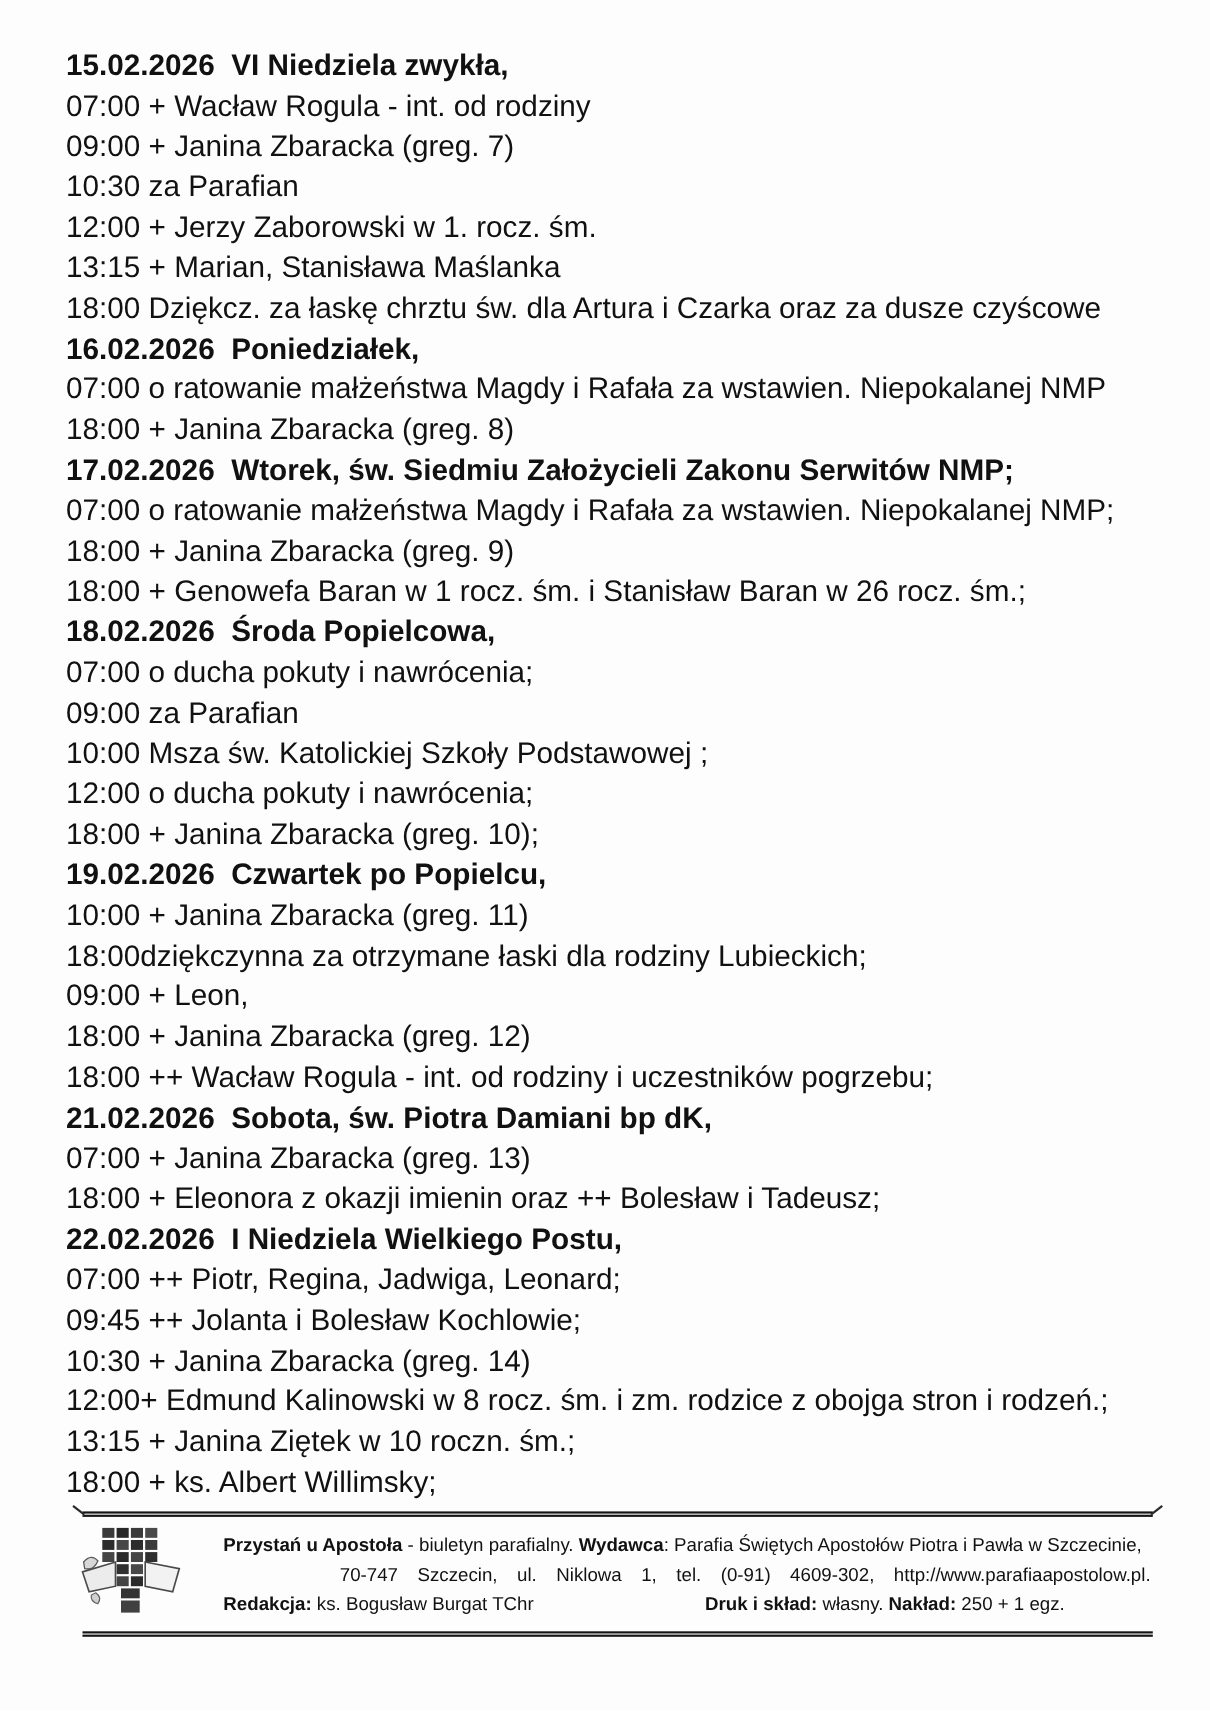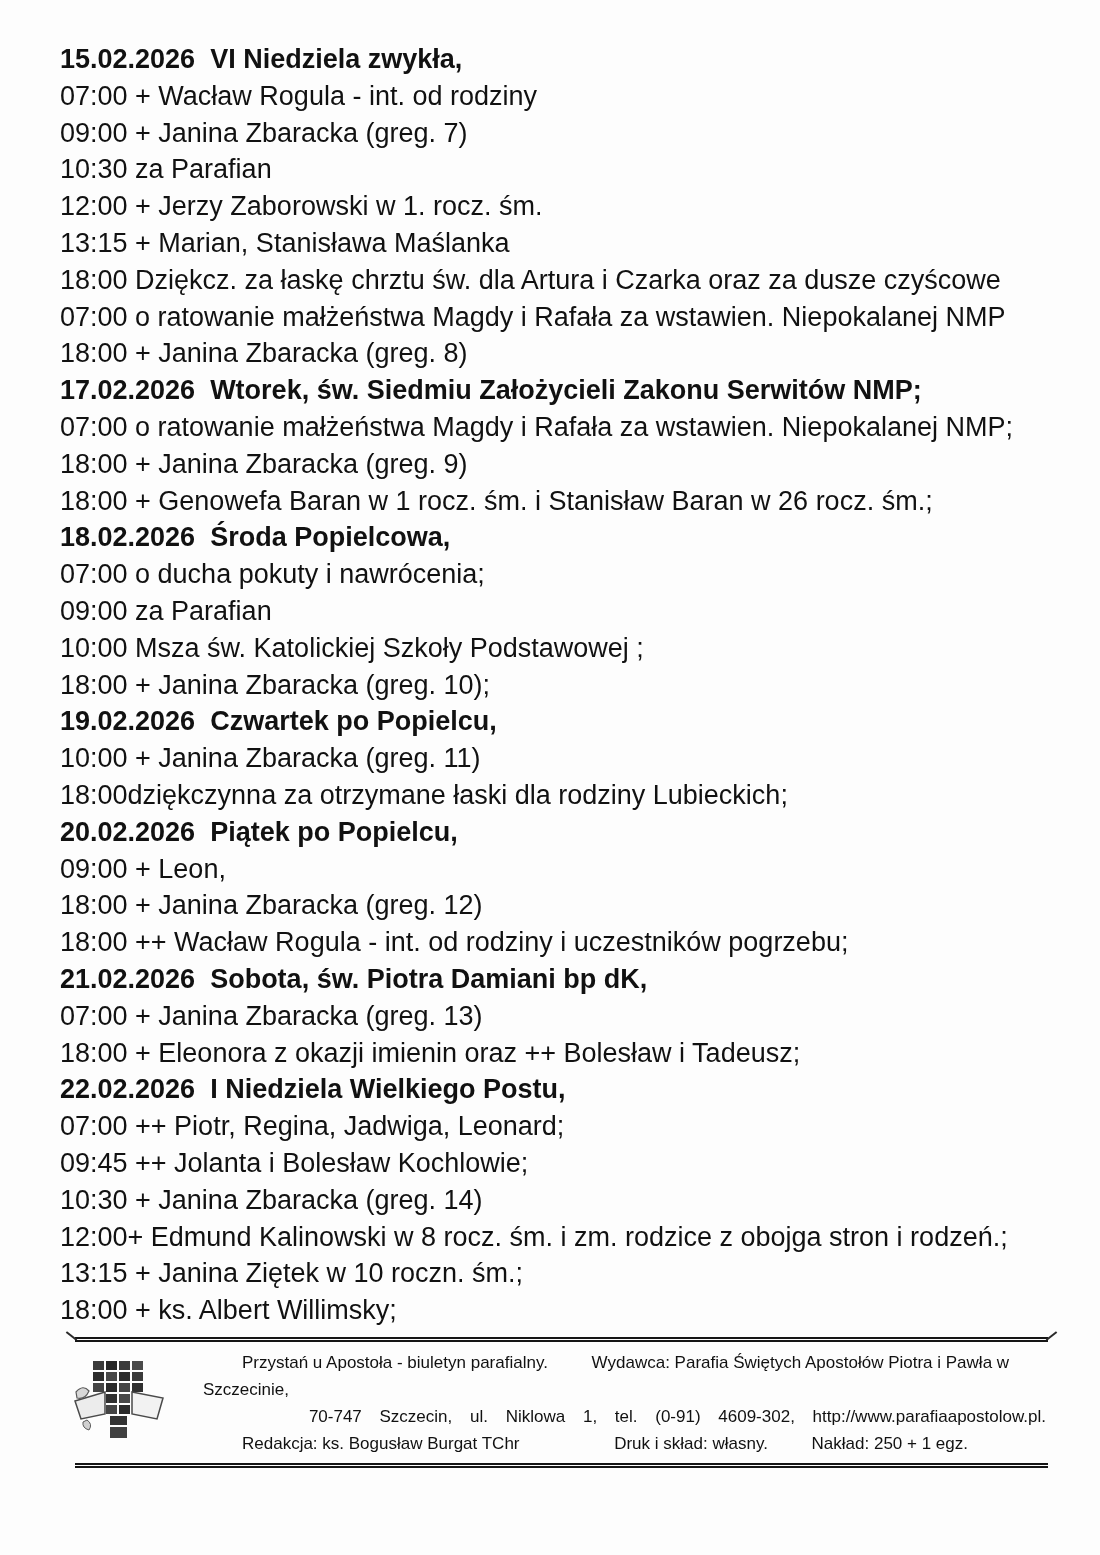--- a/index.html
+++ b/index.html
@@ -36,54 +36,55 @@
   .footer-inner { display: flex; align-items: center; }
   .logo { flex: 0 0 auto; width: 92px; margin: 0 38px 0 -2px; }
   .footer-text {
     flex: 1;
     font-size: 17px;
     line-height: 27px;
     padding-right: 2px;
   }
   .footer-text p { margin: 0; }
   .footer-text span, .footer-text b { white-space: pre-wrap; }
-  .footer-text b { font-weight: 400; margin-left: 39px; }
+  .footer-text b { font-weight: 700; }
   .f-line2 { word-spacing: 13px; text-align: right; }
   .f-line3 { display: flex; }
   .f-line3 .right { margin-left: auto; margin-right: 78px; }
 </style>
 </head>
 <body>
 
 <div class="page">
 
   <main class="schedule">
 
   <p class="day-header">15.02.2026  VI Niedziela zwykła,</p>
       <p class="entry">07:00 + Wacław Rogula - int. od rodziny</p>
       <p class="entry">09:00 + Janina Zbaracka (greg. 7)</p>
       <p class="entry">10:30 za Parafian</p>
       <p class="entry">12:00 + Jerzy Zaborowski w 1. rocz. śm.</p>
       <p class="entry">13:15 + Marian, Stanisława Maślanka</p>
       <p class="entry">18:00 Dziękcz. za łaskę chrztu św. dla Artura i Czarka oraz za dusze czyścowe</p>
+      <p class="day-header">16.02.2026  Poniedziałek,</p>
       <p class="entry">07:00 o ratowanie małżeństwa Magdy i Rafała za wstawien. Niepokalanej NMP</p>
       <p class="entry">18:00 + Janina Zbaracka (greg. 8)</p>
       <p class="day-header">17.02.2026  Wtorek, św. Siedmiu Założycieli Zakonu Serwitów NMP;</p>
       <p class="entry">07:00 o ratowanie małżeństwa Magdy i Rafała za wstawien. Niepokalanej NMP;</p>
       <p class="entry">18:00 + Janina Zbaracka (greg. 9)</p>
       <p class="entry">18:00 + Genowefa Baran w 1 rocz. śm. i Stanisław Baran w 26 rocz. śm.;</p>
       <p class="day-header">18.02.2026  Środa Popielcowa,</p>
       <p class="entry">07:00 o ducha pokuty i nawrócenia;</p>
       <p class="entry">09:00 za Parafian</p>
       <p class="entry">10:00 Msza św. Katolickiej Szkoły Podstawowej ;</p>
+      <p class="entry">12:00 o ducha pokuty i nawrócenia;</p>
       <p class="entry">18:00 + Janina Zbaracka (greg. 10);</p>
       <p class="day-header">19.02.2026  Czwartek po Popielcu,</p>
       <p class="entry">10:00 + Janina Zbaracka (greg. 11)</p>
       <p class="entry">18:00dziękczynna za otrzymane łaski dla rodziny Lubieckich;</p>
-      <p class="day-header">20.02.2026  Piątek po Popielcu,</p>
       <p class="entry">09:00 + Leon,</p>
       <p class="entry">18:00 + Janina Zbaracka (greg. 12)</p>
       <p class="entry">18:00 ++ Wacław Rogula - int. od rodziny i uczestników pogrzebu;</p>
       <p class="day-header">21.02.2026  Sobota, św. Piotra Damiani bp dK,</p>
       <p class="entry">07:00 + Janina Zbaracka (greg. 13)</p>
       <p class="entry">18:00 + Eleonora z okazji imienin oraz ++ Bolesław i Tadeusz;</p>
       <p class="day-header">22.02.2026  I Niedziela Wielkiego Postu,</p>
       <p class="entry">07:00 ++ Piotr, Regina, Jadwiga, Leonard;</p>
       <p class="entry">09:45 ++ Jolanta i Bolesław Kochlowie;</p>
       <p class="entry">10:30 + Janina Zbaracka (greg. 14)</p>

